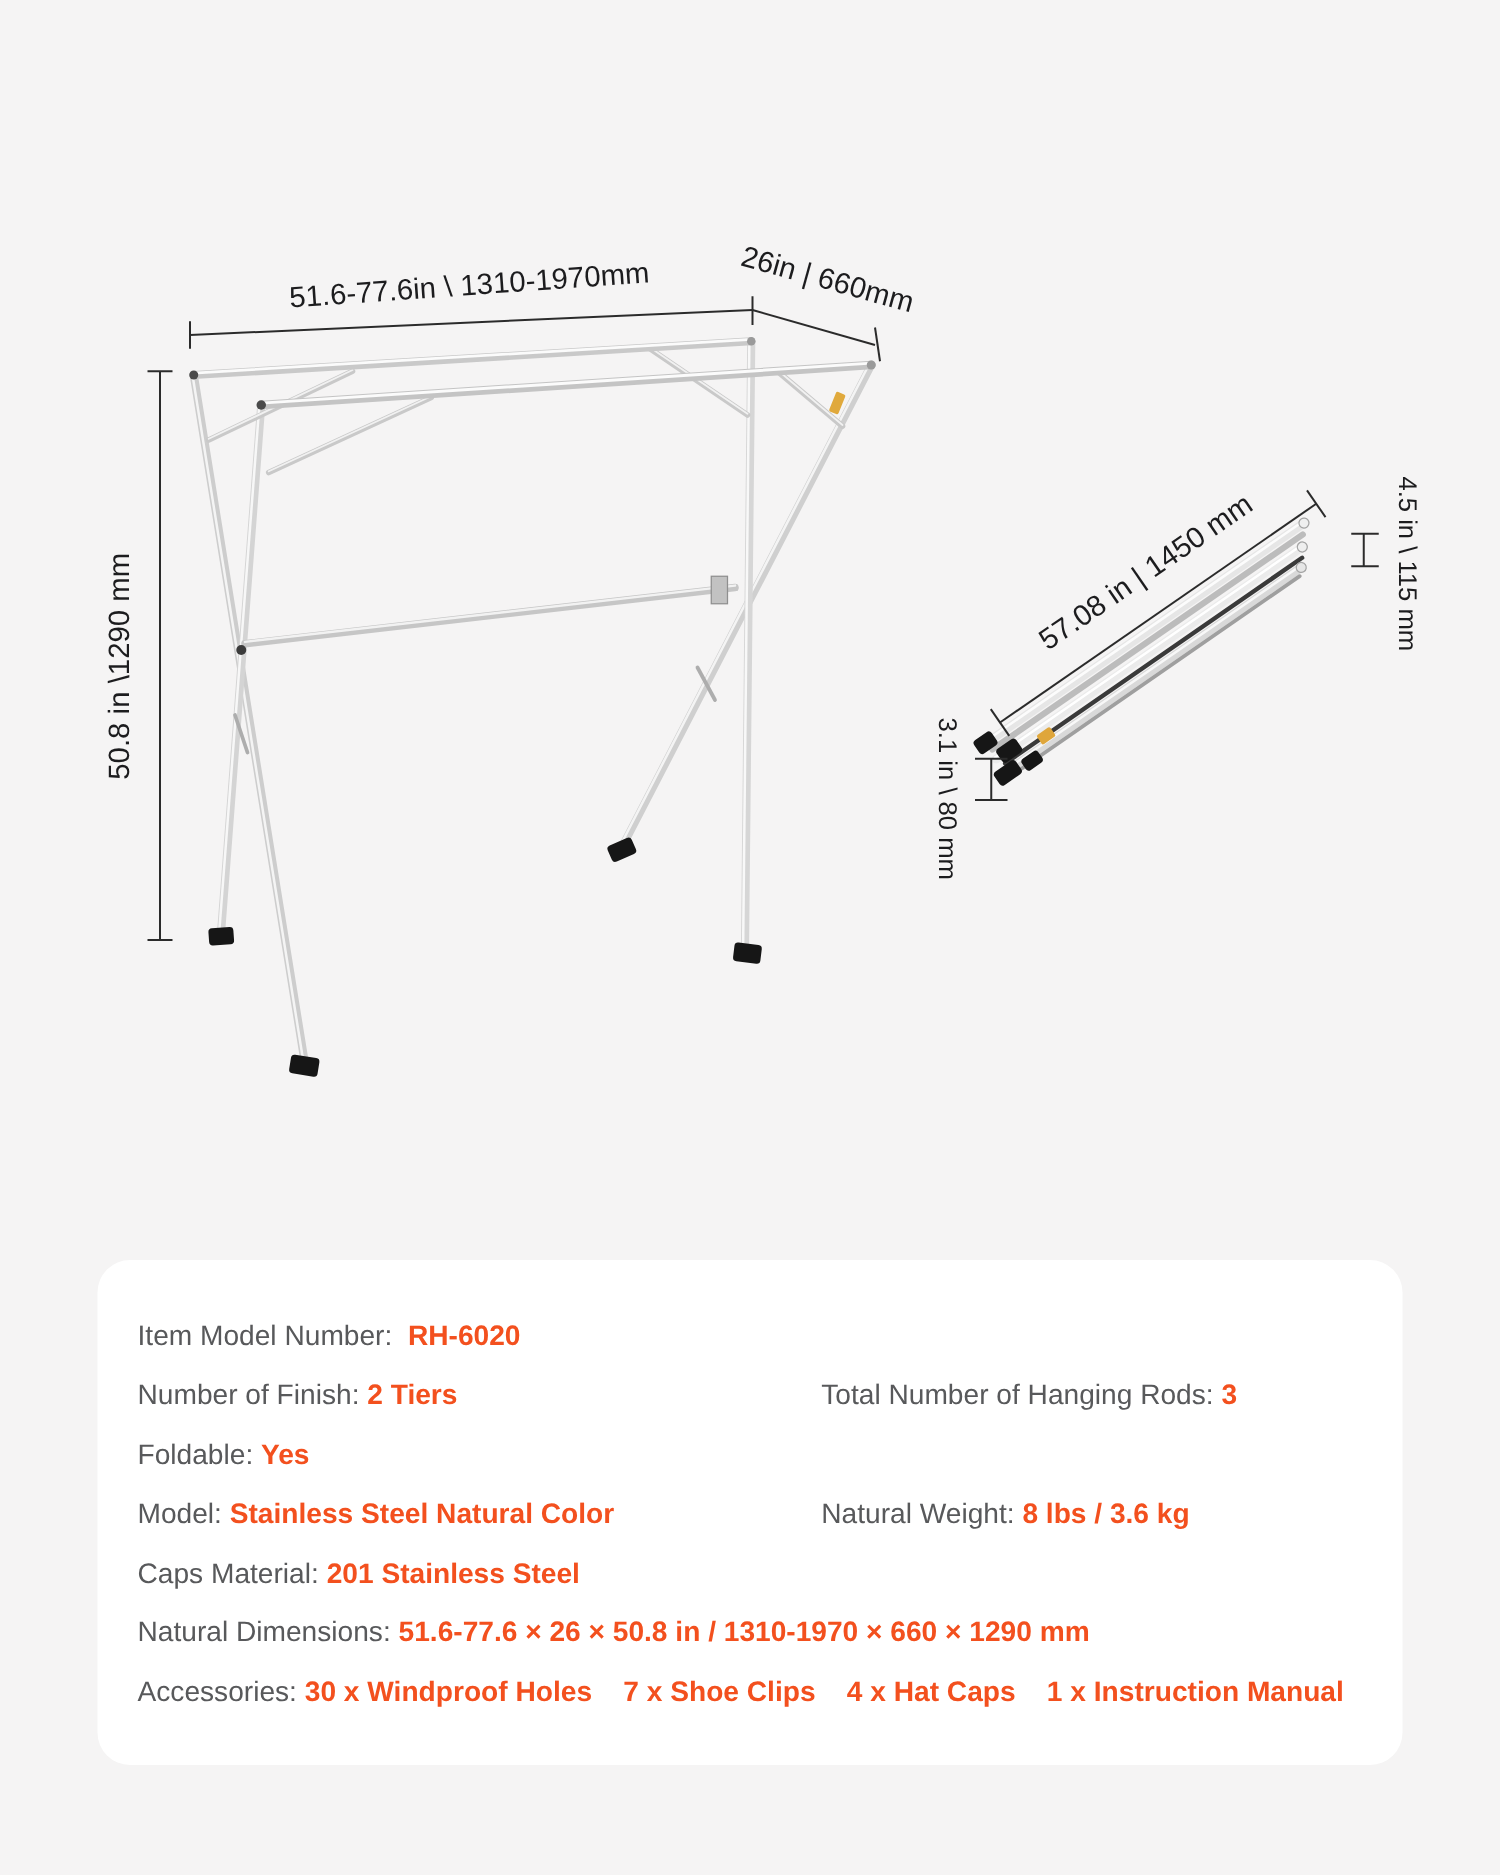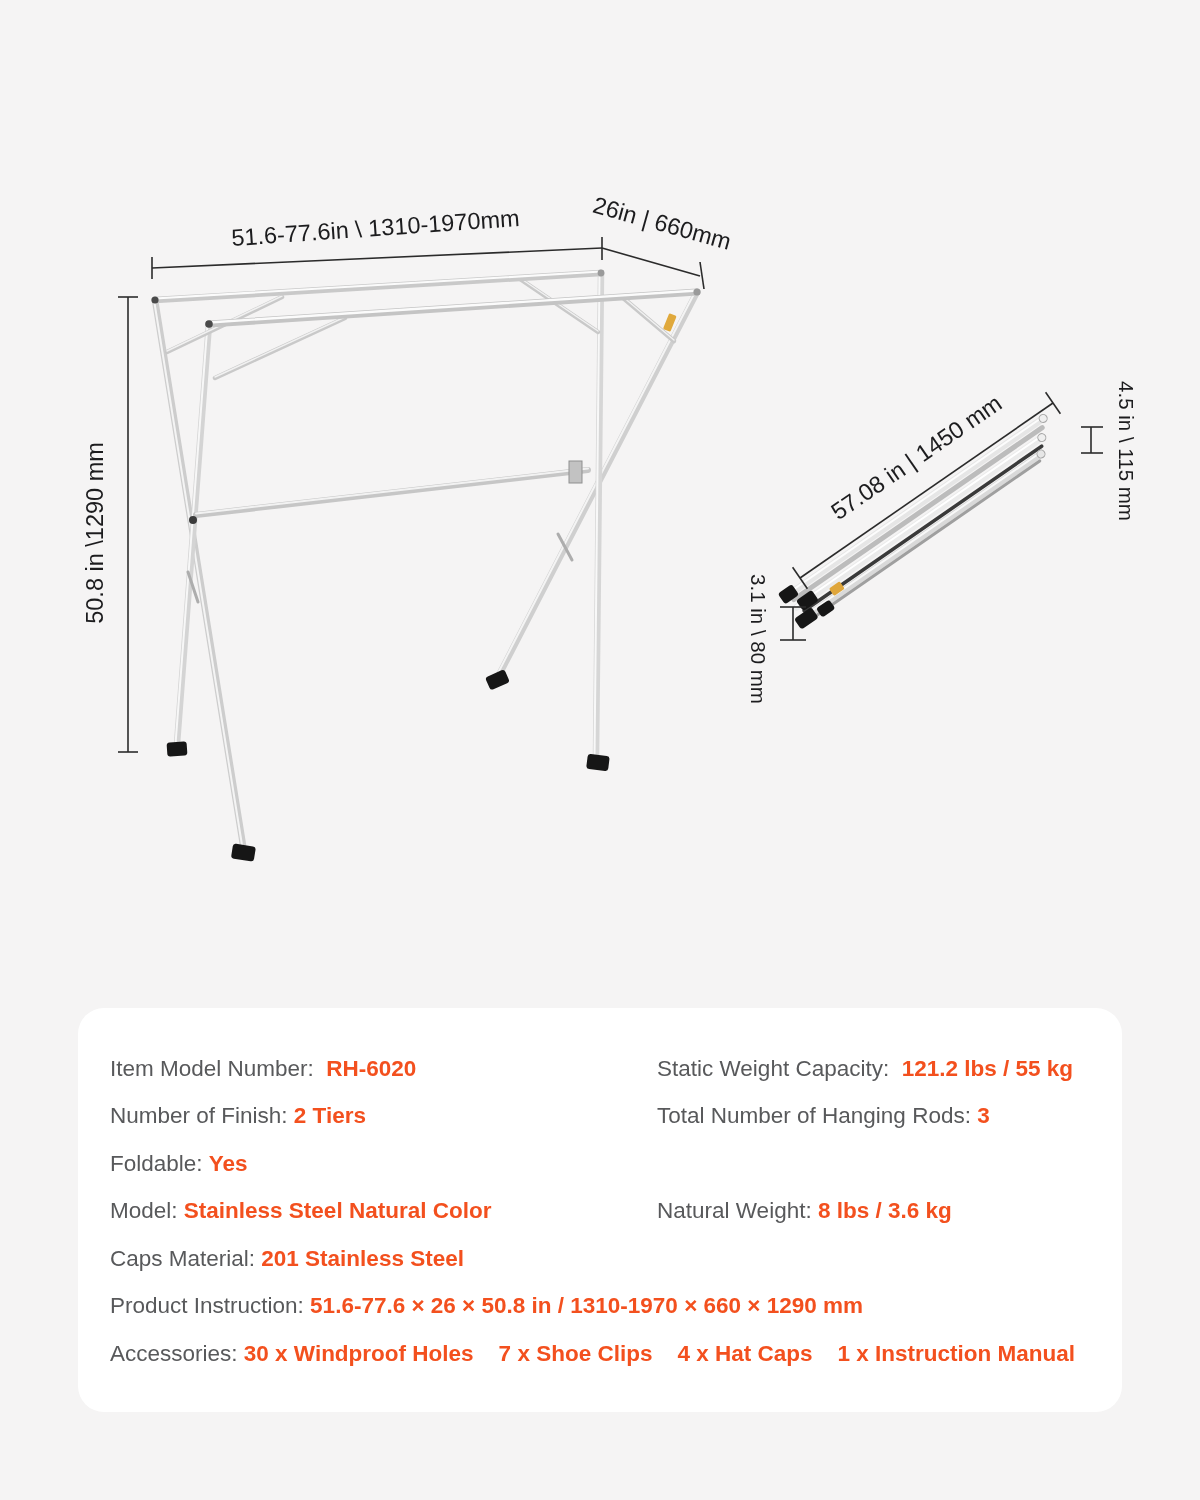--- a/index.html
+++ b/index.html
@@ -153,23 +153,20 @@
     <text class="dim-text-small" text-anchor="middle" transform="translate(751,639) rotate(90)">3.1 in \ 80 mm</text>
   </g>
 </svg>
 
 <div class="spec-card">
 
   <div class="spec-row">
     <div class="spec-cell left">
       <span class="spec-label">Item Model Number:  </span><span class="spec-value">RH-6020</span>
     </div>
-    <div class="spec-cell">
-      <span class="spec-label">Static Weight Capacity:  </span><span class="spec-value">121.2 lbs / 55 kg</span>
-    </div>
   </div>
 
   <div class="spec-row">
     <div class="spec-cell left">
       <span class="spec-label">Number of Finish: </span><span class="spec-value">2 Tiers</span>
     </div>
     <div class="spec-cell">
       <span class="spec-label">Total Number of Hanging Rods: </span><span class="spec-value">3</span>
     </div>
   </div>
@@ -190,21 +187,21 @@
   </div>
 
   <div class="spec-row">
     <div class="spec-cell">
       <span class="spec-label">Caps Material: </span><span class="spec-value">201 Stainless Steel</span>
     </div>
   </div>
 
   <div class="spec-row">
     <div class="spec-cell">
-      <span class="spec-label">Product Instruction: </span><span class="spec-value">51.6-77.6 × 26 × 50.8 in / 1310-1970 × 660 × 1290 mm</span>
+      <span class="spec-label">Natural Dimensions: </span><span class="spec-value">51.6-77.6 × 26 × 50.8 in / 1310-1970 × 660 × 1290 mm</span>
     </div>
   </div>
 
   <div class="spec-row">
     <div class="spec-cell">
       <span class="spec-label">Accessories: </span><span class="spec-value">30 x Windproof Holes    7 x Shoe Clips    4 x Hat Caps    1 x Instruction Manual</span>
     </div>
   </div>
 
 </div>

